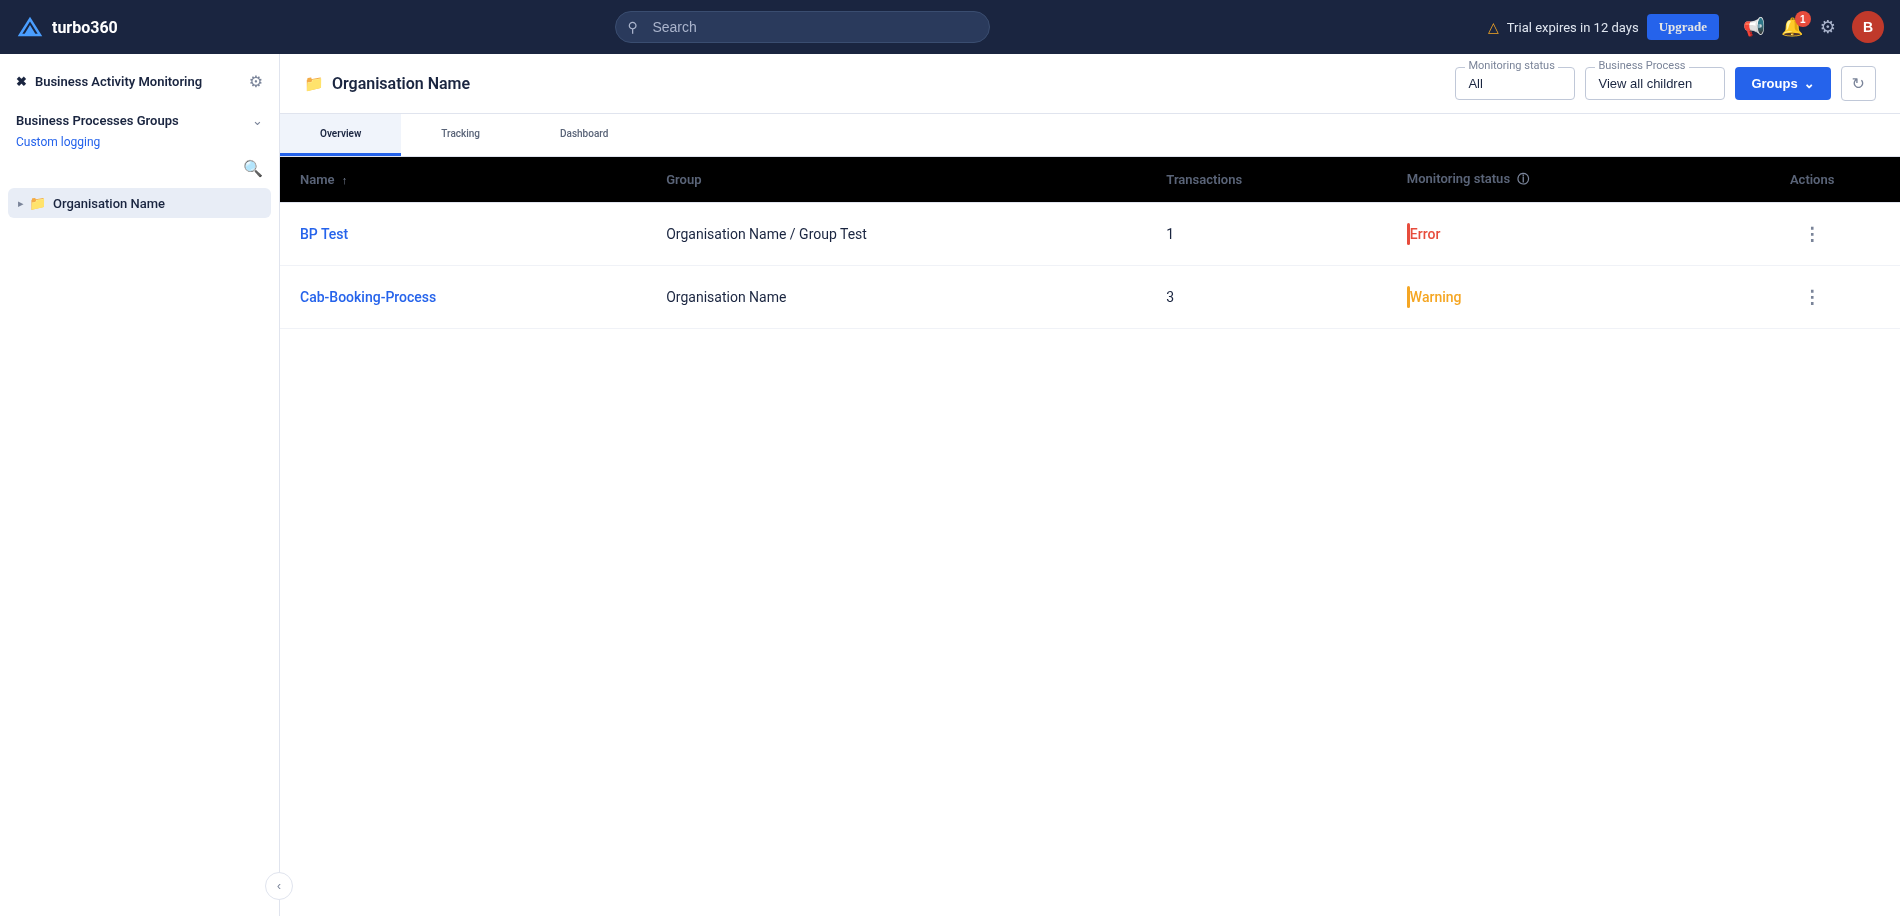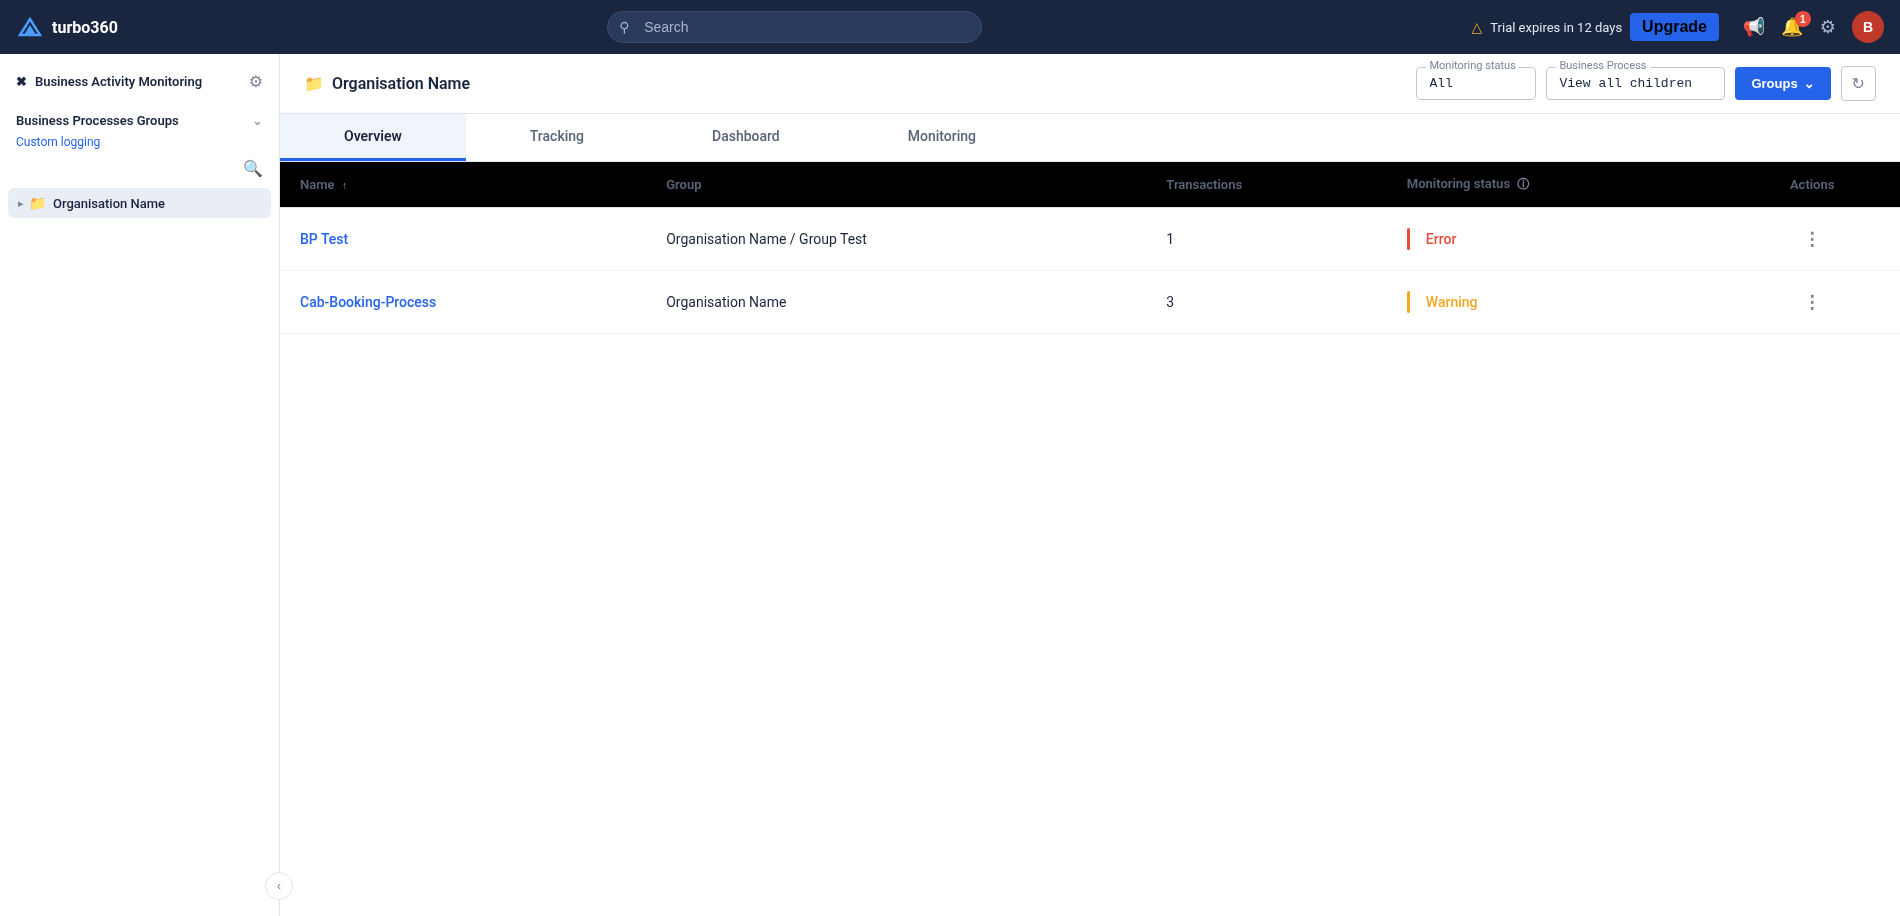--- a/index.html
+++ b/index.html
@@ -59,27 +59,28 @@
     .trial-banner {
       display: flex;
       align-items: center;
       gap: 8px;
       color: #e0e6f0;
       font-size: 13px;
     }
     .trial-banner .warn-icon { color: #f5a623; font-size: 14px; }
     .upgrade-btn {
       background: #2563eb;
-      color: #000000;
+      color: #e5e5e5;
       border: none;
       border-radius: 4px;
       padding: 5px 12px;
-      font-size: 16px;
-      font-weight: 600;
-      cursor: pointer;
+      font-size: 13px;
+      font-weight: 600;
+      cursor: pointer;
+      font-family: Liberation Serif, serif;
     }
     .topnav-icons {
       display: flex;
       align-items: center;
       gap: 16px;
       margin-left: 12px;
     }
     .icon-btn {
       position: relative;
       background: none;
@@ -279,21 +280,20 @@
       border: 1px solid #c0c8d8;
       border-radius: 4px;
       padding: 8px 32px 8px 12px;
       font-size: 13px;
       color: #1a2540;
       background: #fff;
       appearance: none;
       cursor: pointer;
       outline: none;
       min-width: 120px;
-      font-family: Liberation Mono, monospace;
     }
     .manage-btn {
       background: #2563eb;
       color: white;
       border: none;
       border-radius: 4px;
       padding: 9px 16px;
       font-size: 13px;
       font-weight: 600;
       cursor: pointer;
@@ -312,22 +312,22 @@
     }
 
     
     .tabs-bar {
       background: #fff;
       border-bottom: 1px solid #e0e4ee;
       display: flex;
       flex-shrink: 0;
     }
     .tab {
-      padding: 14px 64px;
-      font-size: 14px;
+      padding: 14px 40px;
+      font-size: 10px;
       color: #5a6478;
       cursor: pointer;
       border-bottom: 3px solid transparent;
       font-weight: 500;
     }
     .tab.active {
       color: #1a2540;
       border-bottom: 3px solid #2563eb;
       font-weight: 600;
       background: #f0f4fb;
@@ -368,21 +368,21 @@
       color: #1a2540;
     }
     .link-cell {
       color: #2563eb;
       cursor: pointer;
       font-weight: 500;
     }
     .status-cell {
       display: flex;
       align-items: center;
-      gap: 16px;
+      gap: 0;
     }
     .status-bar-error { width: 3px; height: 22px; background: #e74c3c; border-radius: 2px; }
     .status-bar-warning { width: 3px; height: 22px; background: #f5a623; border-radius: 2px; }
     .status-error { color: #e74c3c; font-weight: 500; cursor: pointer; }
     .status-warning { color: #f5a623; font-weight: 500; cursor: pointer; }
     .actions-cell { text-align: center; }
     .more-btn {
       background: none;
       border: none;
       cursor: pointer;
@@ -500,21 +500,20 @@
         <button class="refresh-btn">
           <span>↻</span>
         </button>
       </div>
     </div>
 
     <div class="tabs-bar">
       <div class="tab active">Overview</div>
       <div class="tab">Tracking</div>
       <div class="tab">Dashboard</div>
-      <div class="tab">Monitoring</div>
     </div>
 
     <div class="table-container">
       <table>
         <thead>
           <tr>
             <th>
               <span>Name</span>
               <span class="sort-icon">↑</span>
             </th>

